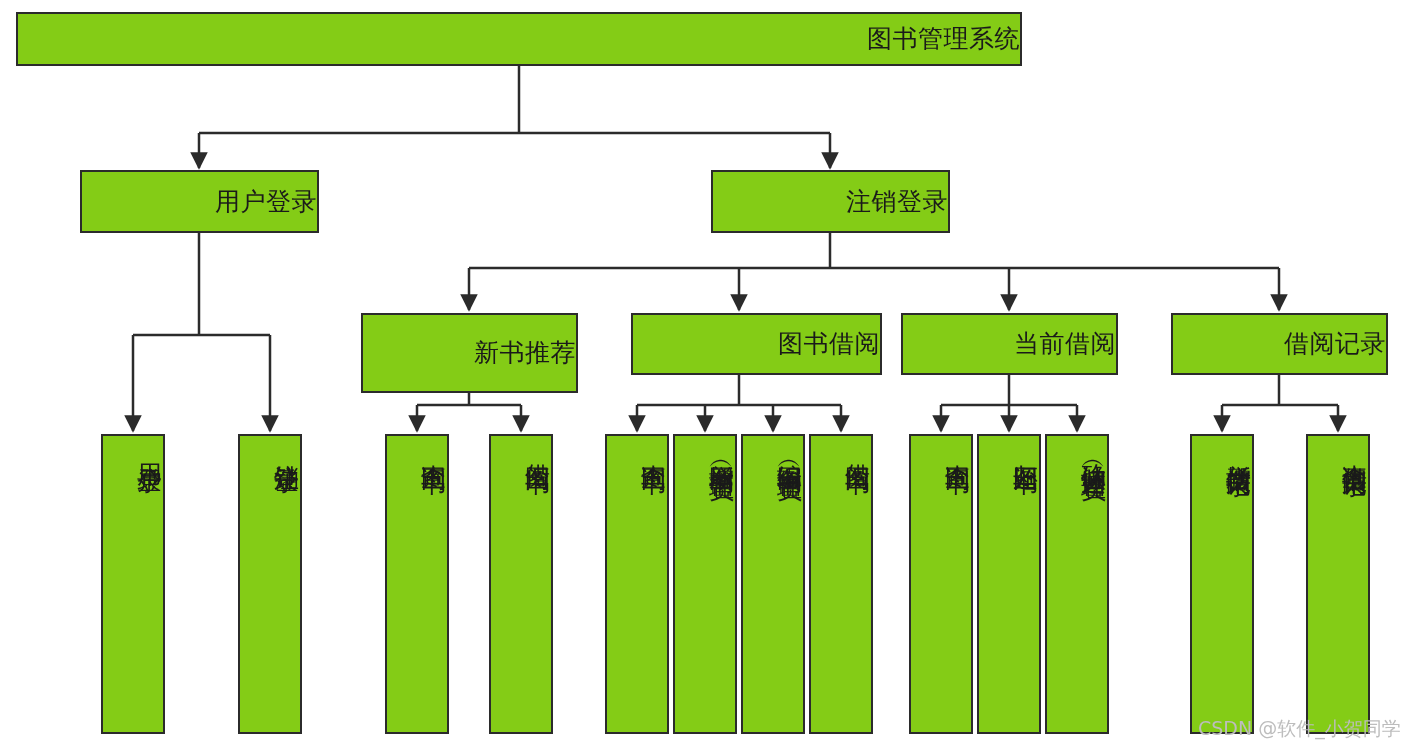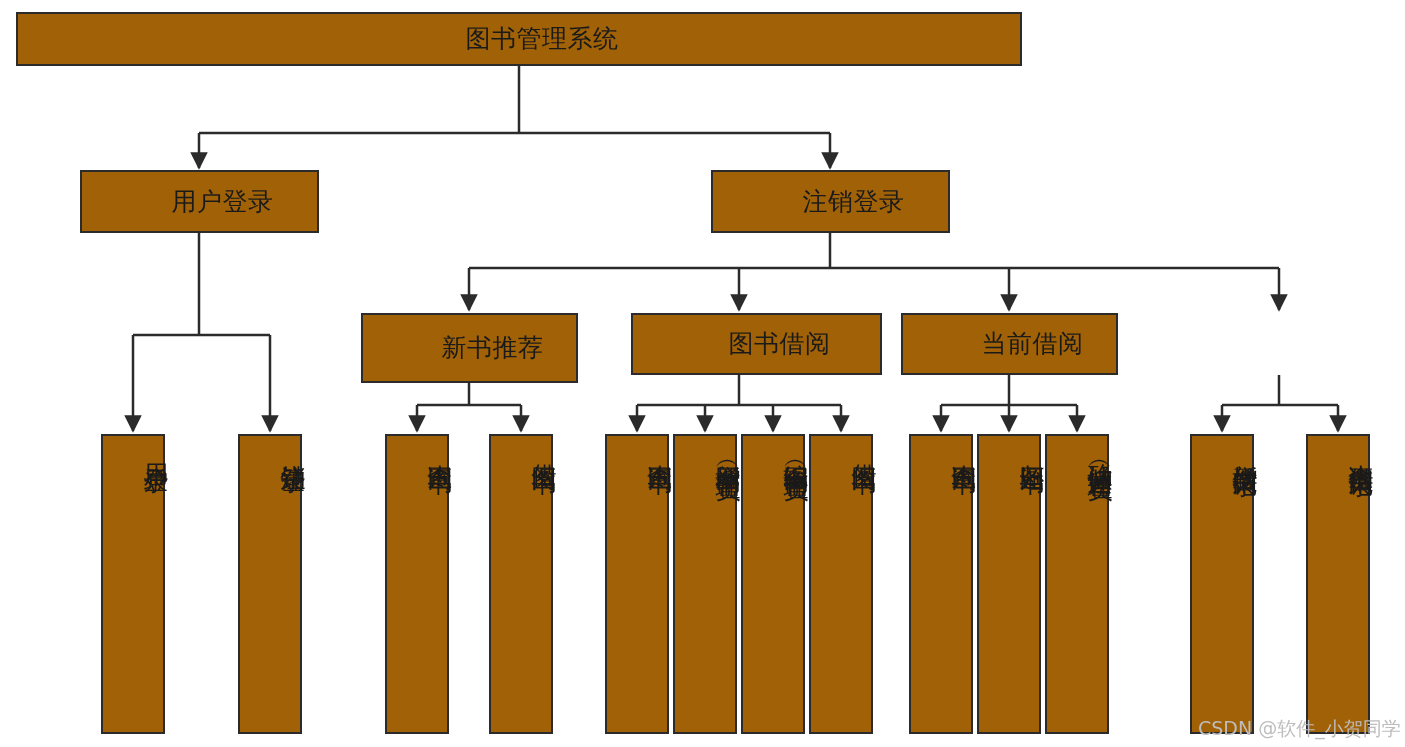--- a/index.html
+++ b/index.html
@@ -22,25 +22,25 @@
     position: absolute;
     left: 0;
     top: 0;
     width: 1405px;
     height: 747px;
     pointer-events: none;
   }
   .node {
     position: absolute;
     box-sizing: border-box;
-    background: #a16207;
+    background: #84cc16;
     border: 2px solid #2b2b2b;
     display: flex;
     align-items: center;
-    justify-content: center;
+    justify-content: flex-end;
     color: #1a1a1a;
     z-index: 2;
     padding-left: 46px;
   }
   .node .node-label {
     display: block;
     text-align: center;
     line-height: 1.18;
     letter-spacing: 0.5px;
   }
@@ -134,29 +134,32 @@
     <span class="node-label">图书管理系统</span>
   </div>
 
   <div class="node horiz" style="left:80px; top:170px; width:239px; height:63px;">
     <span class="node-label">用户登录</span>
   </div>
   <div class="node horiz" style="left:711px; top:170px; width:239px; height:63px;">
     <span class="node-label">注销登录</span>
   </div>
 
-  <div class="node horiz" style="left:361px; top:313px; width:217px; height:70px;">
+  <div class="node horiz" style="left:361px; top:313px; width:217px; height:80px;">
     <span class="node-label">新书推荐</span>
   </div>
   <div class="node horiz" style="left:631px; top:313px; width:251px; height:62px;">
     <span class="node-label">图书借阅</span>
   </div>
   <div class="node horiz" style="left:901px; top:313px; width:217px; height:62px;">
     <span class="node-label">当前借阅</span>
   </div>
+  <div class="node horiz" style="left:1171px; top:313px; width:217px; height:62px;">
+    <span class="node-label">借阅记录</span>
+  </div>
 
   <div class="node vert" style="left:101px; top:434px; width:64px; height:300px;">
     <span class="node-label">用户登录</span>
   </div>
   <div class="node vert" style="left:238px; top:434px; width:64px; height:300px;">
     <span class="node-label">注销登录</span>
   </div>
 
   <div class="node vert" style="left:385px; top:434px; width:64px; height:300px;">
     <span class="node-label">查询图书</span>

